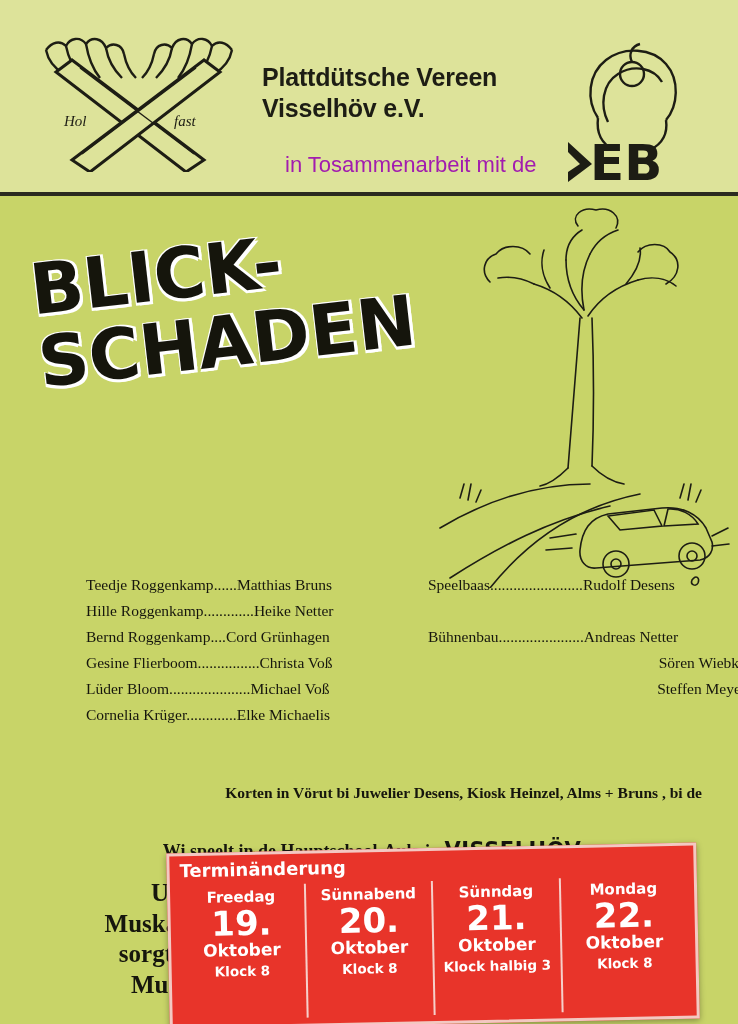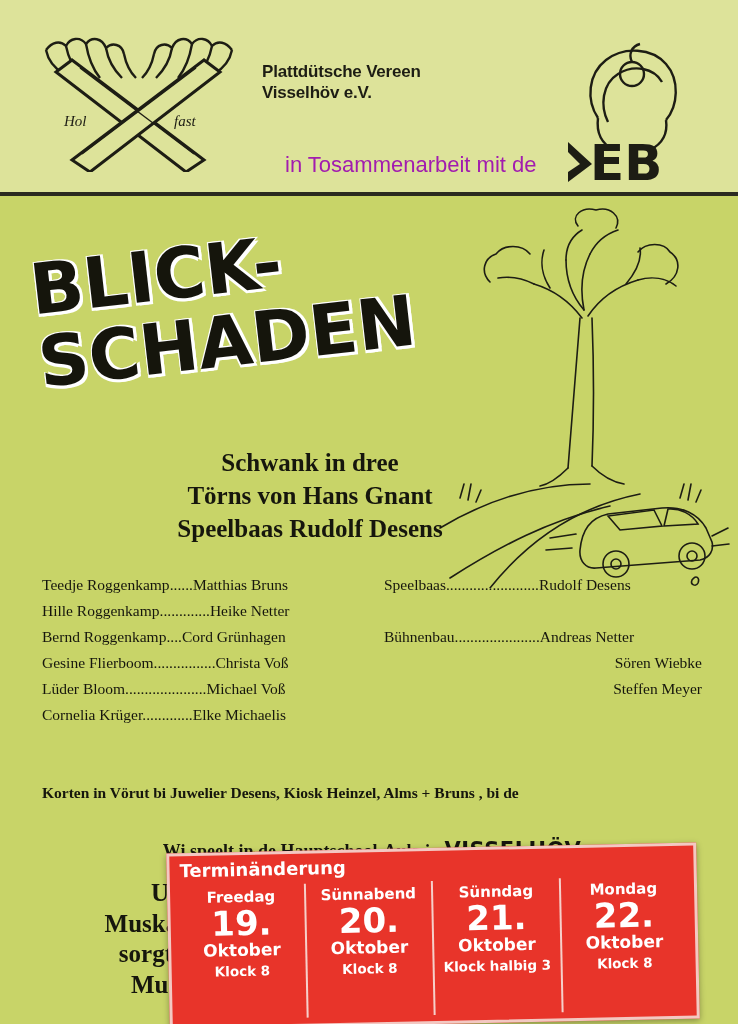--- a/index.html
+++ b/index.html
@@ -37,21 +37,21 @@
     top: 22px;
     width: 210px;
     height: 150px;
   }
   .org-title {
     position: absolute;
     left: 262px;
     top: 62px;
     width: 320px;
     font-weight: bold;
-    font-size: 17px;
+    font-size: 25px;
     line-height: 1.22;
     color: #1d1d14;
     letter-spacing: -0.2px;
   }
   .org-sub {
     position: absolute;
     left: 285px;
     top: 152px;
     font-size: 22px;
     color: #a21caf;
@@ -117,20 +117,21 @@
     top: 572px;
     width: 660px;
     height: 200px;
     font-family: "Liberation Serif", serif;
     font-size: 15.5px;
     color: #16160d;
   }
   .cast-col {
     position: absolute;
     top: 0;
+    margin-left: 44px;
   }
   .cast-col.left { left: 0; width: 320px; }
   .cast-col.right { left: 342px; width: 318px; }
   .cast-row {
     height: 26px;
     line-height: 26px;
     white-space: nowrap;
     overflow: hidden;
   }
   .cast-row.rightonly {
@@ -140,20 +141,21 @@
   .info {
     position: absolute;
     left: 42px;
     top: 782px;
     width: 660px;
     font-family: "Liberation Serif", serif;
     font-weight: bold;
     font-size: 15.5px;
     line-height: 1.42;
     color: #16160d;
+    text-align: right;
   }
   .venue {
     position: absolute;
     left: 42px;
     top: 838px;
     width: 660px;
     font-family: "Liberation Serif", serif;
     font-weight: bold;
     font-size: 18px;
     color: #16160d;
@@ -357,25 +359,20 @@
         <path d="M262,382 c4,-6 8,-2 6,3 c-2,4 -8,2 -6,-3"></path>
       </g>
     </svg>
   </div>
 
   <div class="title-wrap">
     <div class="title-line l1">BLICK-</div>
     <div class="title-line l2">SCHADEN</div>
   </div>
 
-  <div class="subtitle">
-    <div>Schwank in dree</div>
-    <div>Törns von Hans Gnant</div>
-    <div>Speelbaas Rudolf Desens</div>
-  </div>
 
   <div class="cast">
     <div class="cast-col left">
       <div class="cast-row">
         <span>Teedje Roggenkamp</span><span>......</span><span>Matthias Bruns</span>
       </div>
       <div class="cast-row">
         <span>Hille Roggenkamp</span><span>.............</span><span>Heike Netter</span>
       </div>
       <div class="cast-row">

